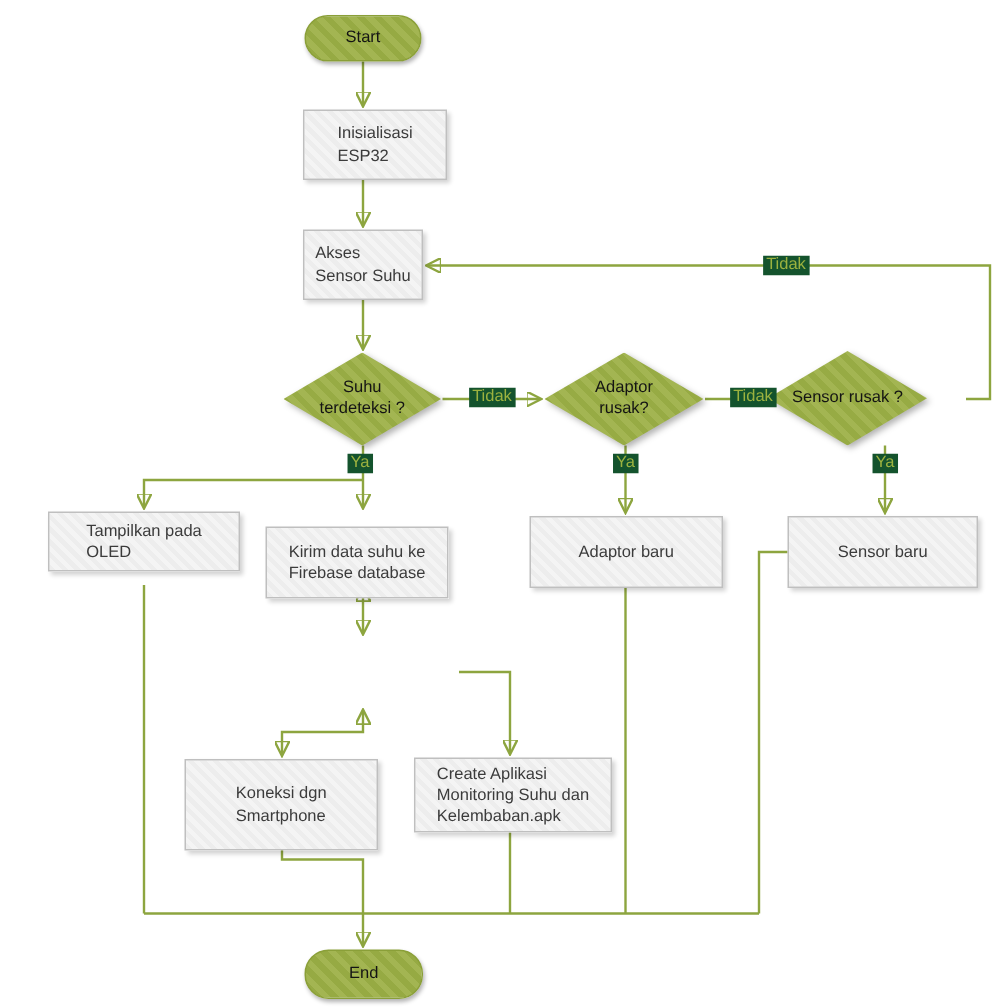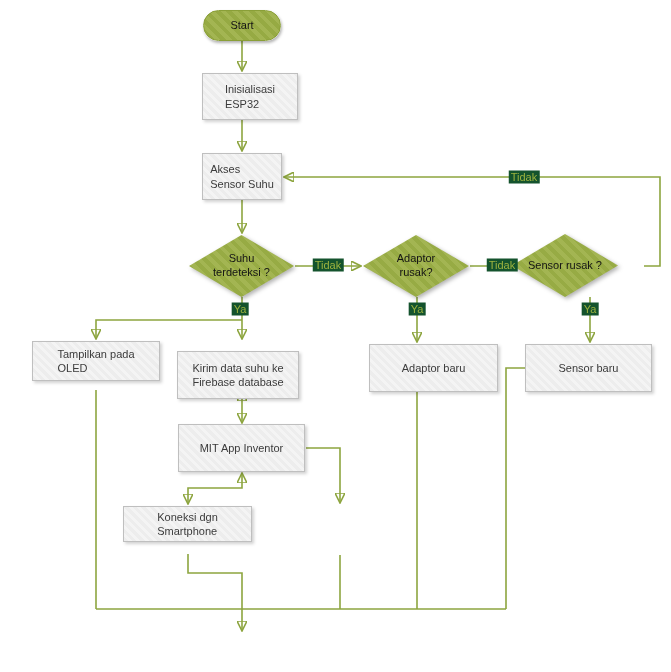--- a/index.html
+++ b/index.html
@@ -119,30 +119,33 @@
   <div class="diamond-wrap" style="left:512px; top:234px; width:106px; height:63px;">
     <div class="diamond">Sensor rusak ?</div>
   </div>
 
   <div class="node process" style="left:32px; top:341px; width:128px; height:40px;">Tampilkan pada
 OLED</div>
 
   <div class="node process" style="left:177px; top:351px; width:122px; height:48px;">Kirim data suhu ke
 Firebase database</div>
 
-  <div class="node process" style="left:353px; top:344px; width:129px; height:48px;margin-left:16px;">Adaptor baru</div>
+  <div class="node process" style="left:353px; top:344px; width:129px; height:48px;">Adaptor baru</div>
 
   <div class="node process" style="left:525px; top:344px; width:127px; height:48px;">Sensor baru</div>
 
-  <div class="node process" style="left:178px; top:424px; width:127px; height:48px;">MIT App Inventor</div>
 
-  <div class="node process" style="left:123px; top:506px; width:129px; height:36px;">Koneksi dgn
+  <div class="node process" style="left:123px; top:506px; width:129px; height:61px;">Koneksi dgn
 Smartphone</div>
 
+  <div class="node process" style="left:276px; top:505px; width:132px; height:50px;">Create Aplikasi
+Monitoring Suhu dan
+Kelembaban.apk</div>
 
+  <div class="node terminal" style="left:203px; top:633px; width:79px; height:33px;">End</div>
 
   <span class="edge-label" style="left:240px; top:309px;">Ya</span>
   <span class="edge-label" style="left:328px; top:265px;">Tidak</span>
   <span class="edge-label" style="left:417px; top:309px;">Ya</span>
   <span class="edge-label" style="left:502px; top:265px;">Tidak</span>
   <span class="edge-label" style="left:590px; top:309px;">Ya</span>
   <span class="edge-label" style="left:524px; top:177px;">Tidak</span>
 
 </div>
 

